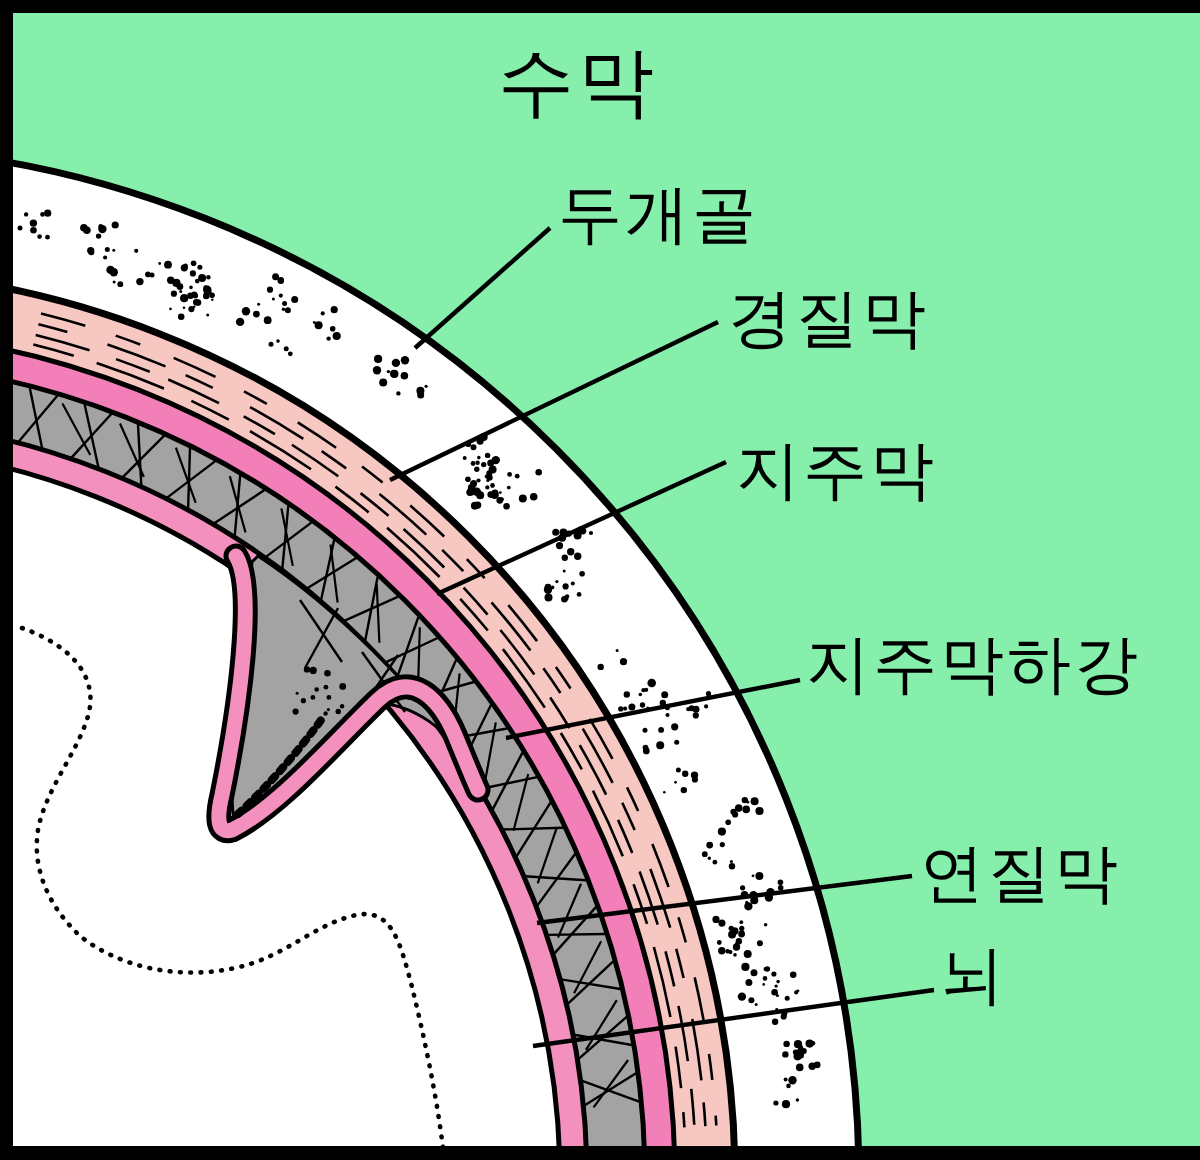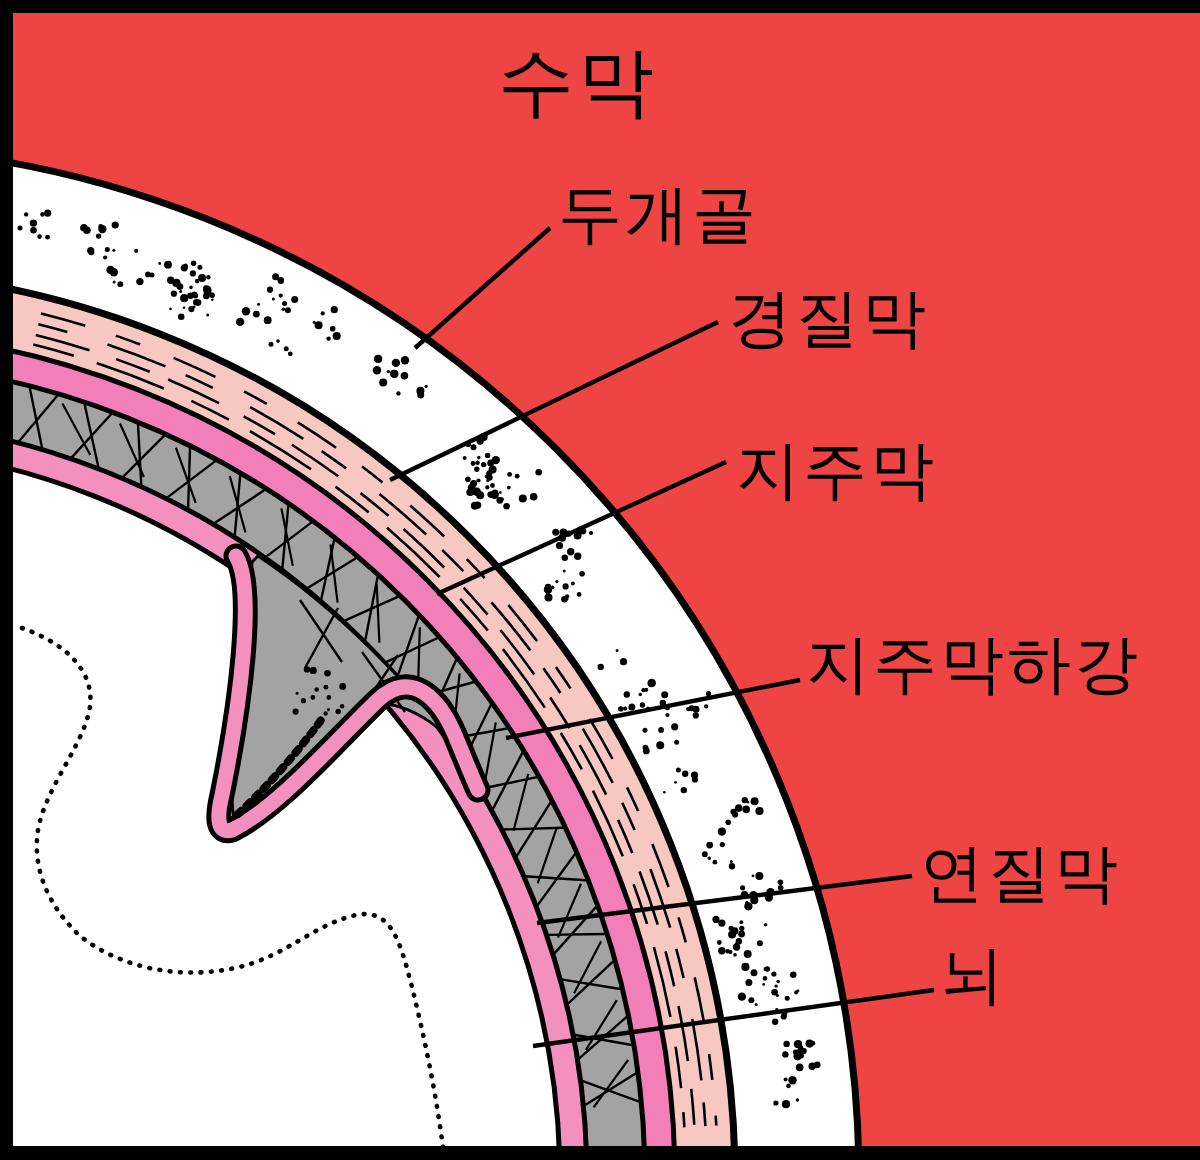--- a/index.html
+++ b/index.html
@@ -1,16 +1,16 @@
 <!DOCTYPE html>
 <html><head>
 <meta charset="utf-8">
 <style>
   html,body{margin:0;padding:0;background:#ffffff;}
-  .stage{position:relative;width:1200px;height:1160px;background:#ef4444;overflow:hidden;
+  .stage{position:relative;width:1200px;height:1160px;background:#86efac;overflow:hidden;
          font-family:"Liberation Serif","DejaVu Serif",serif;}
   svg{position:absolute;left:0;top:0;}
   text.lbl{font-family:"Liberation Serif","DejaVu Serif",serif;font-size:64px;fill:#000;letter-spacing:3px;}
   text.title-lbl{font-family:"Liberation Serif","DejaVu Serif",serif;font-size:76px;fill:#000;letter-spacing:4px;}
 </style>
 </head>
 <body>
 
 <div class="stage">
 <svg width="1200" height="1160" viewBox="0 0 1200 1160">

